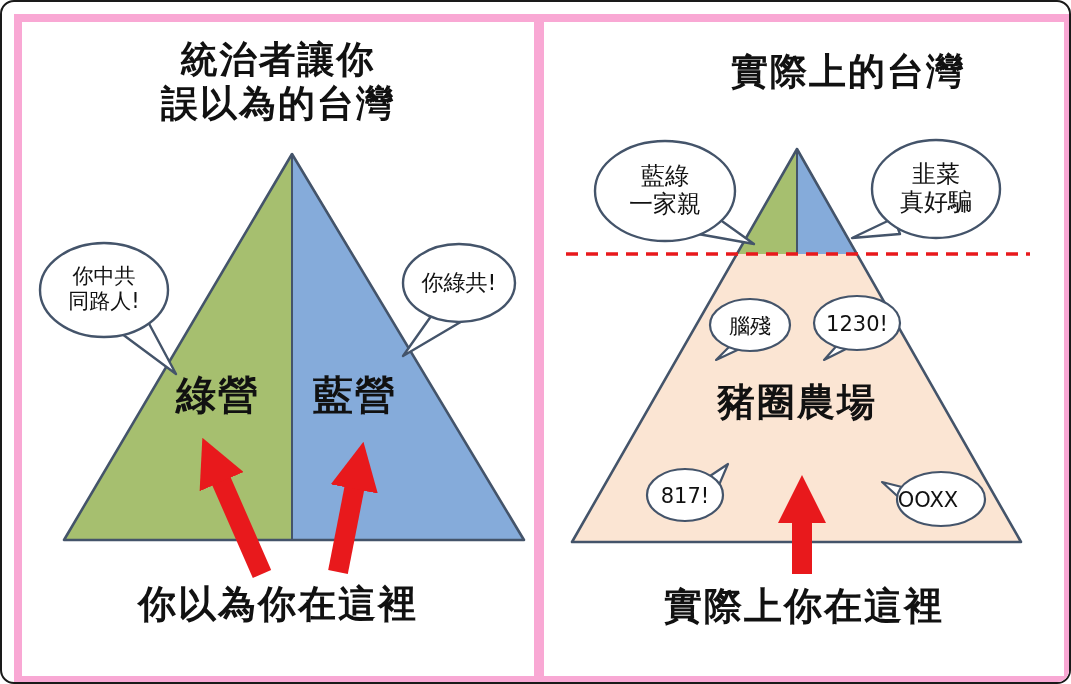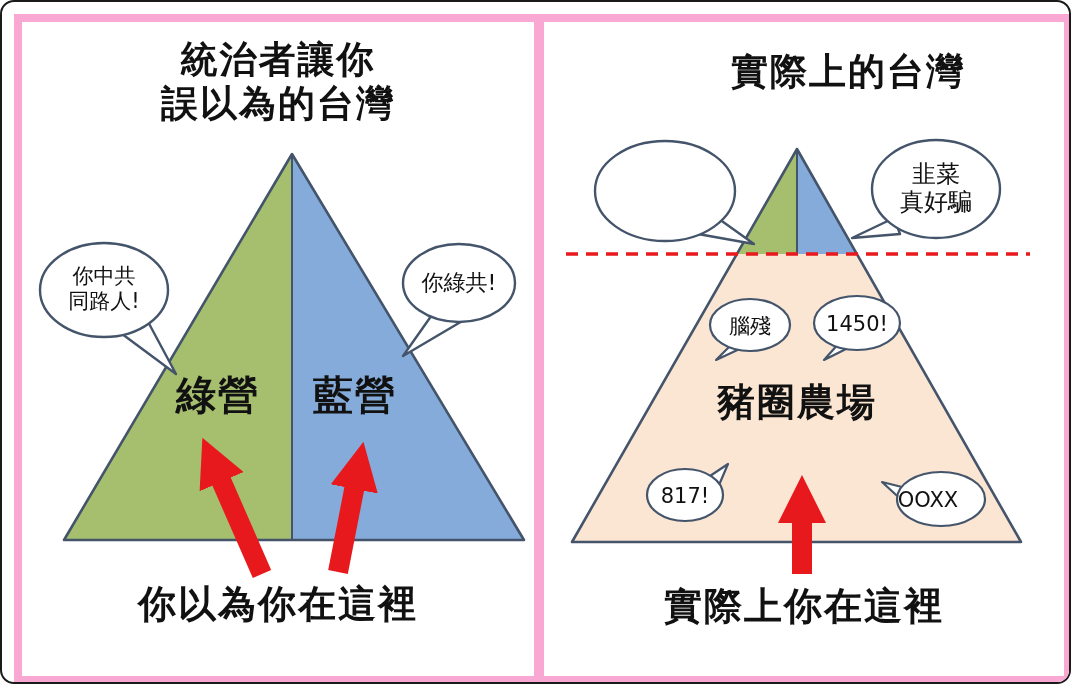--- a/index.html
+++ b/index.html
@@ -105,28 +105,32 @@
       <ellipse cx="141" cy="473" rx="38" ry="26" fill="#fff" stroke="#44546a" stroke-width="2.2"></ellipse>
 
       <polygon points="362,466 338,460 362,482" fill="#fff" stroke="#44546a" stroke-width="2.2" stroke-linejoin="round"></polygon>
       <ellipse cx="397" cy="477" rx="44" ry="27" fill="#fff" stroke="#44546a" stroke-width="2.2"></ellipse>
 
       <line x1="258" y1="552" x2="258" y2="497" stroke="#e8191c" stroke-width="20" marker-end="url(#ah-r)"></line>
     </svg>
 
     <div class="txt title" style="top:28px;padding-left:44px;">實際上的台灣</div>
 
+    <div class="txt bubble-txt-lg center-x" style="left:121px;top:140px;">
+      <span class="line">藍綠</span>
+      <span class="line">一家親</span>
+    </div>
 
     <div class="txt bubble-txt-lg center-x" style="left:392px;top:138px;">
       <span class="line">韭菜</span>
       <span class="line">真好騙</span>
     </div>
 
     <div class="txt bubble-txt-sm center-x" style="left:206px;top:292px;">腦殘</div>
-    <div class="txt bubble-txt-sm center-x" style="left:313px;top:290px;">1450!</div>
+    <div class="txt bubble-txt-sm center-x" style="left:313px;top:290px;">1230!</div>
     <div class="txt bubble-txt-sm center-x" style="left:141px;top:462px;">817!</div>
     <div class="txt bubble-txt-sm center-x" style="left:384px;top:466px;">OOXX</div>
 
     <div class="txt center-big center-x" style="left:253px;top:356px;">
       <span class="line">豬圈農場</span>
     </div>
 
     <div class="txt caption" style="top:562px;">實際上你在這裡</div>
   </div>
 

